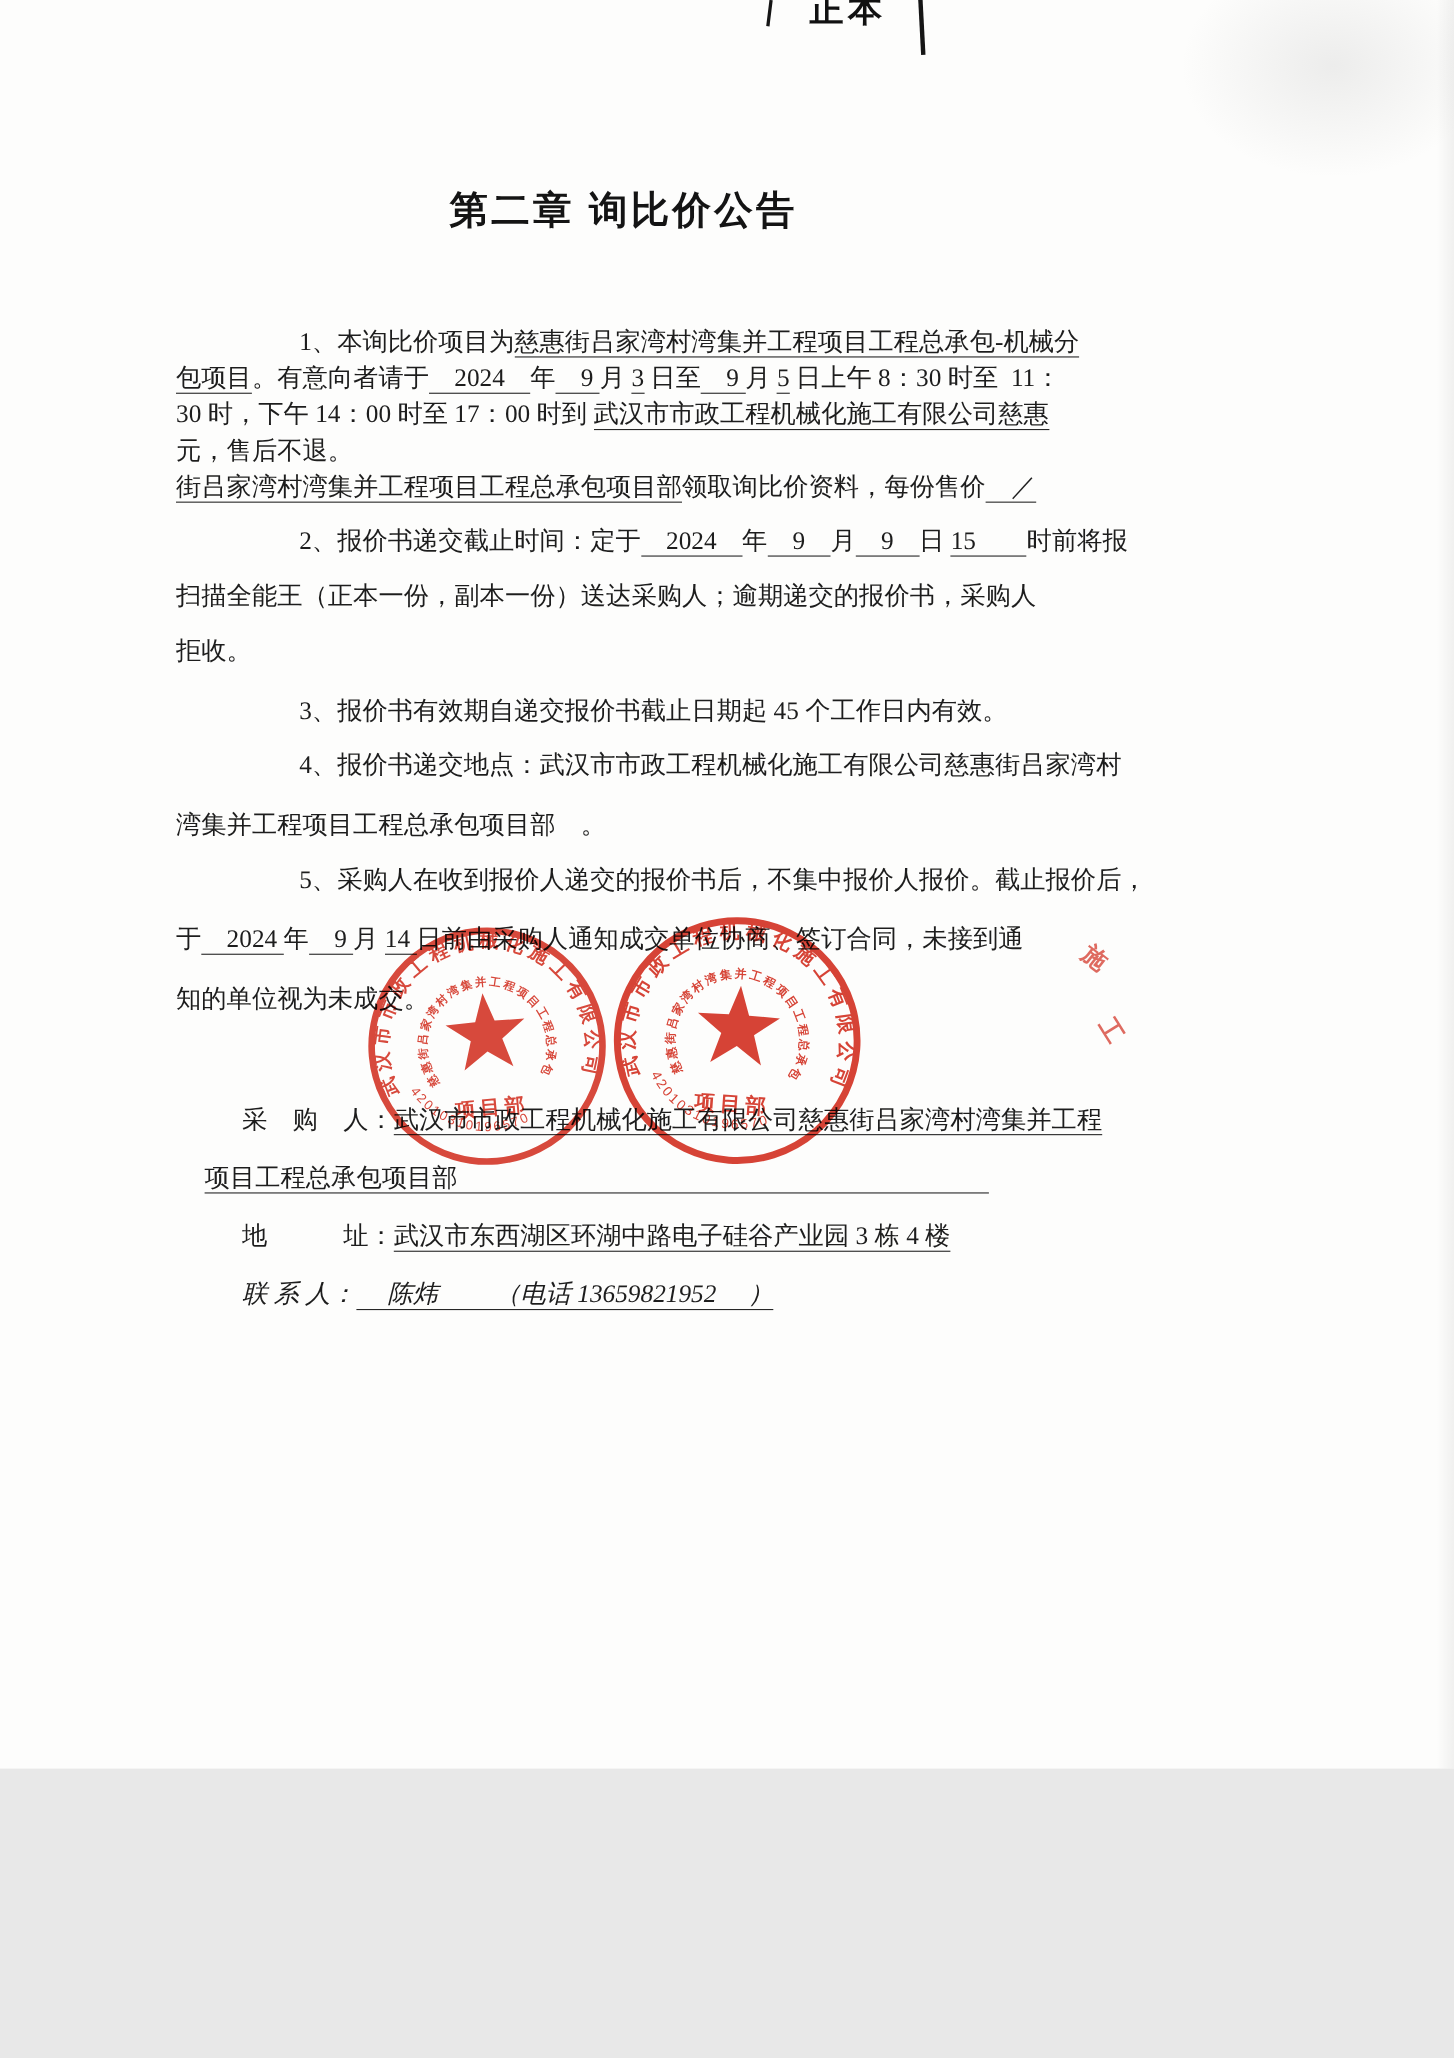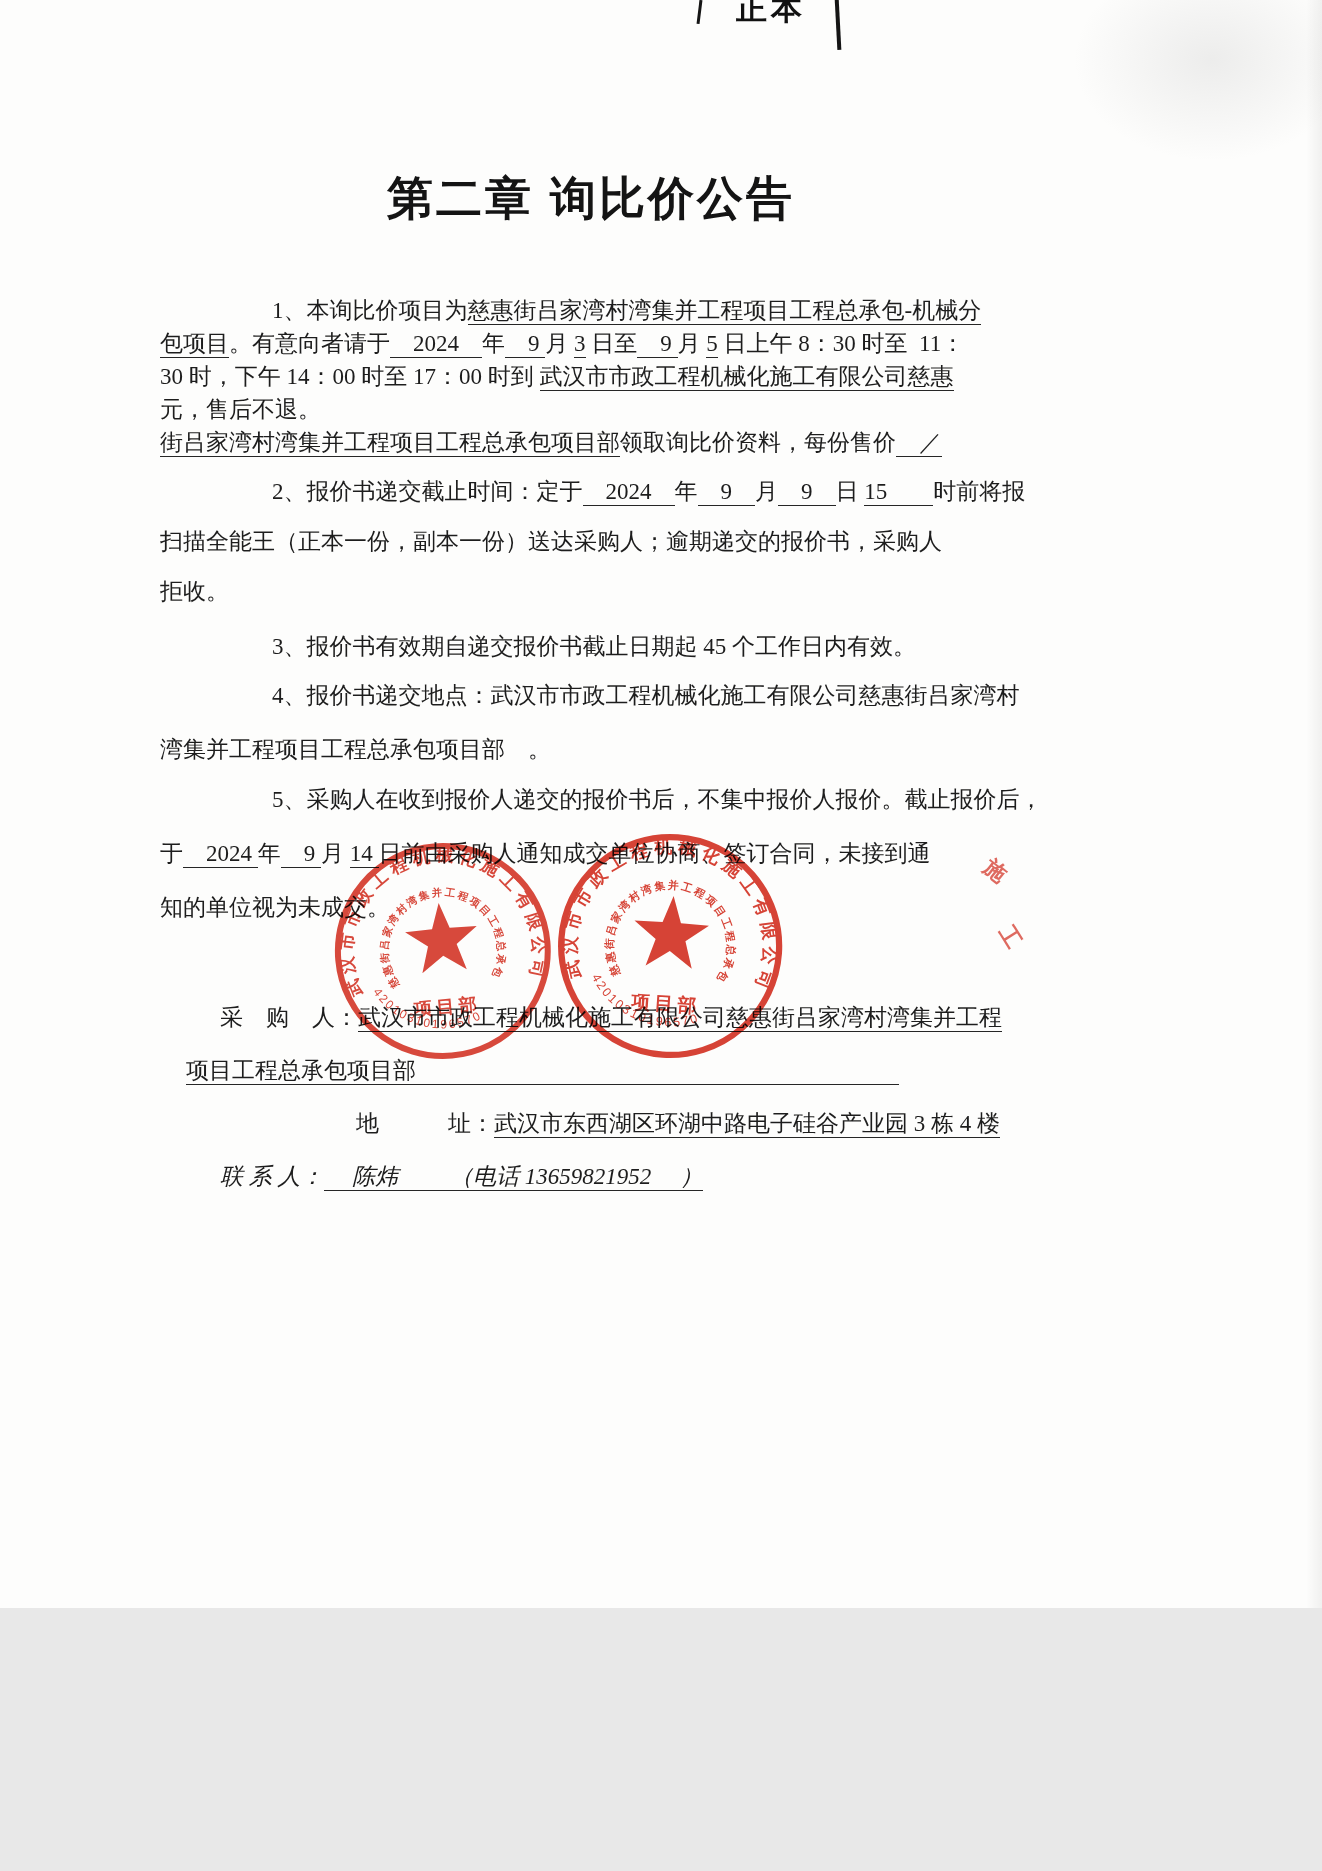--- a/index.html
+++ b/index.html
@@ -15,41 +15,41 @@
 
   
   .top-mark{position:absolute; left:688px; top:-14px; width:170px; height:64px; color:#111;}
   .top-mark .bar{position:absolute; background:#151515;}
   .top-mark .bar-l{left:10px; top:14px; width:3px; height:24px; transform:rotate(7deg);}
   .top-mark .bar-r{left:148px; top:12px; width:4px; height:52px; transform:rotate(-3deg);}
   .top-mark .txt{position:absolute; left:48px; top:2px; font-size:31px; font-weight:bold;
     font-family:"Liberation Sans","DejaVu Sans",sans-serif; letter-spacing:4px;}
 
   .title{
-    position:absolute; left:176px; top:168px; width:830px; text-align:center;
+    position:absolute; left:152px; top:168px; width:830px; text-align:center;
     font-family:"Liberation Sans","DejaVu Sans",sans-serif;
-    font-size:46px; font-weight:bold; letter-spacing:3px; color:#141414;
+    font-size:35px; font-weight:bold; letter-spacing:3px; color:#141414;
   }
 
   .para,.footer-block{position:absolute; left:160px; width:840px; font-size:23px;}
   .doc-line{white-space:pre;}
   .u{border-bottom:1.6px solid #262626; padding-bottom:1px;}
 
   #p1{top:294px;} #p1 .doc-line{line-height:33px;}
   #p2{top:467px;} #p2 .doc-line{line-height:50px;}
   #p3{top:629px;} #p3 .doc-line{line-height:35px;}
   #p4{top:669px;} #p4 .doc-line{line-height:54px;}
   #p5{top:773px;} #p5 .doc-line{line-height:54px;}
   #p1 .doc-line:first-child, #p2 .doc-line:first-child, #p3 .doc-line:first-child,
   #p4 .doc-line:first-child, #p5 .doc-line:first-child{padding-left:112px;}
 
   #footer{top:991px;} #footer .doc-line{line-height:53px;}
   #footer .doc-line:nth-child(1){padding-left:60px;}
   #footer .doc-line:nth-child(2){padding-left:26px;}
-  #footer .doc-line:nth-child(3){padding-left:60px;text-align:right;}
+  #footer .doc-line:nth-child(3){padding-left:60px;}
   #footer .doc-line:nth-child(4){padding-left:60px;font-style:italic;}
 
   
   .seal{position:absolute; mix-blend-mode:multiply;}
   .seal svg{overflow:visible;}
   .seal-a{left:314px; top:822px; transform:rotate(-5deg); opacity:.92;}
   .seal-b{left:536px; top:812px; transform:rotate(4deg); opacity:.95;}
   .seal text{fill:#d6392b; font-family:"Liberation Sans","DejaVu Sans",sans-serif;}
   .seal .ring{fill:none; stroke:#d6392b; stroke-width:7px;}
   .seal .star{fill:#d6392b;}

